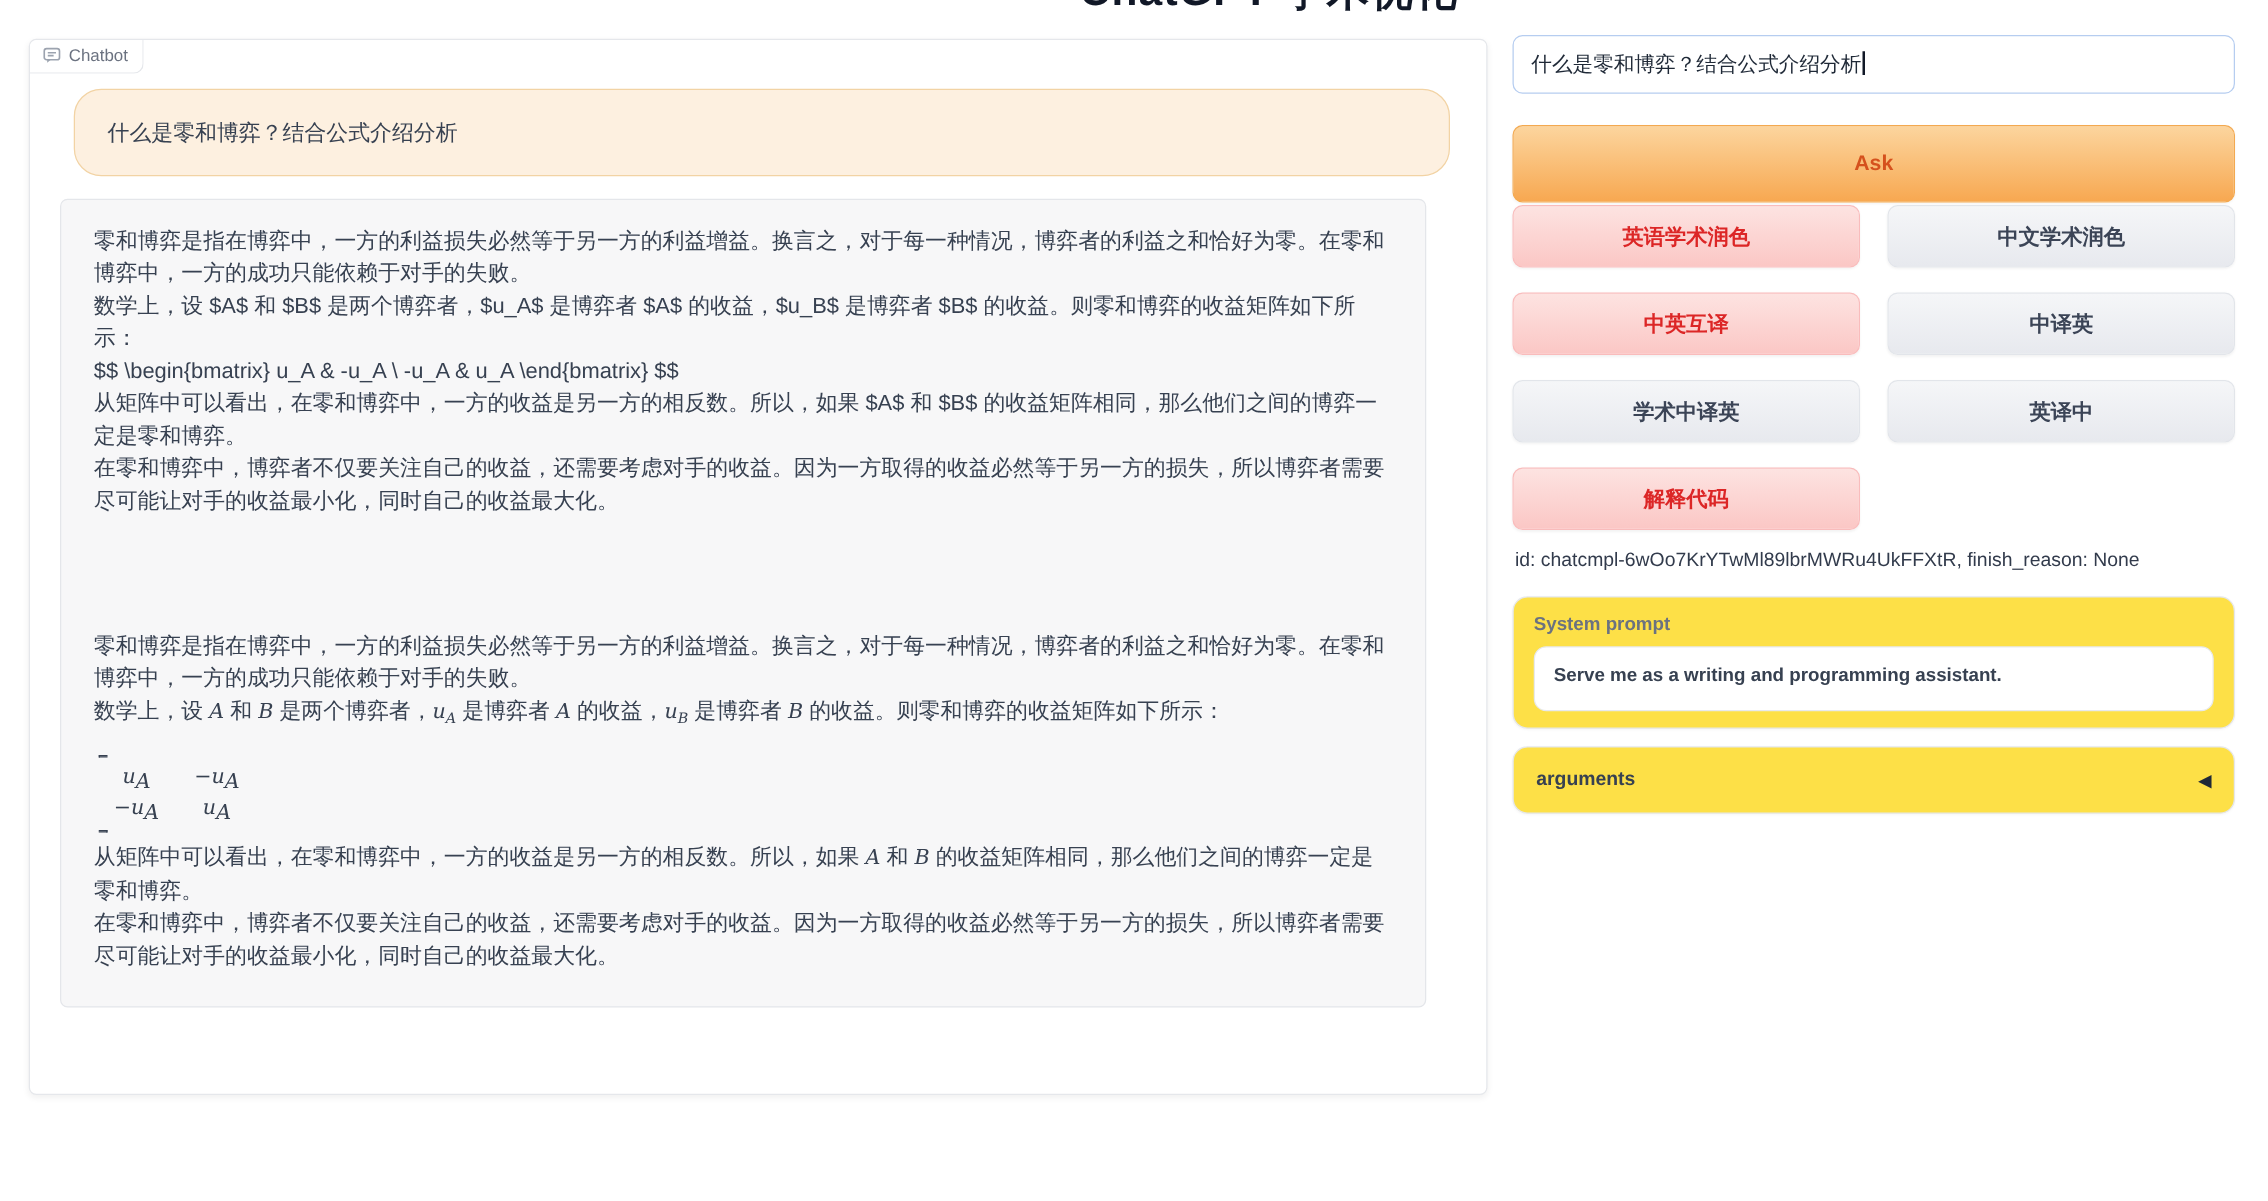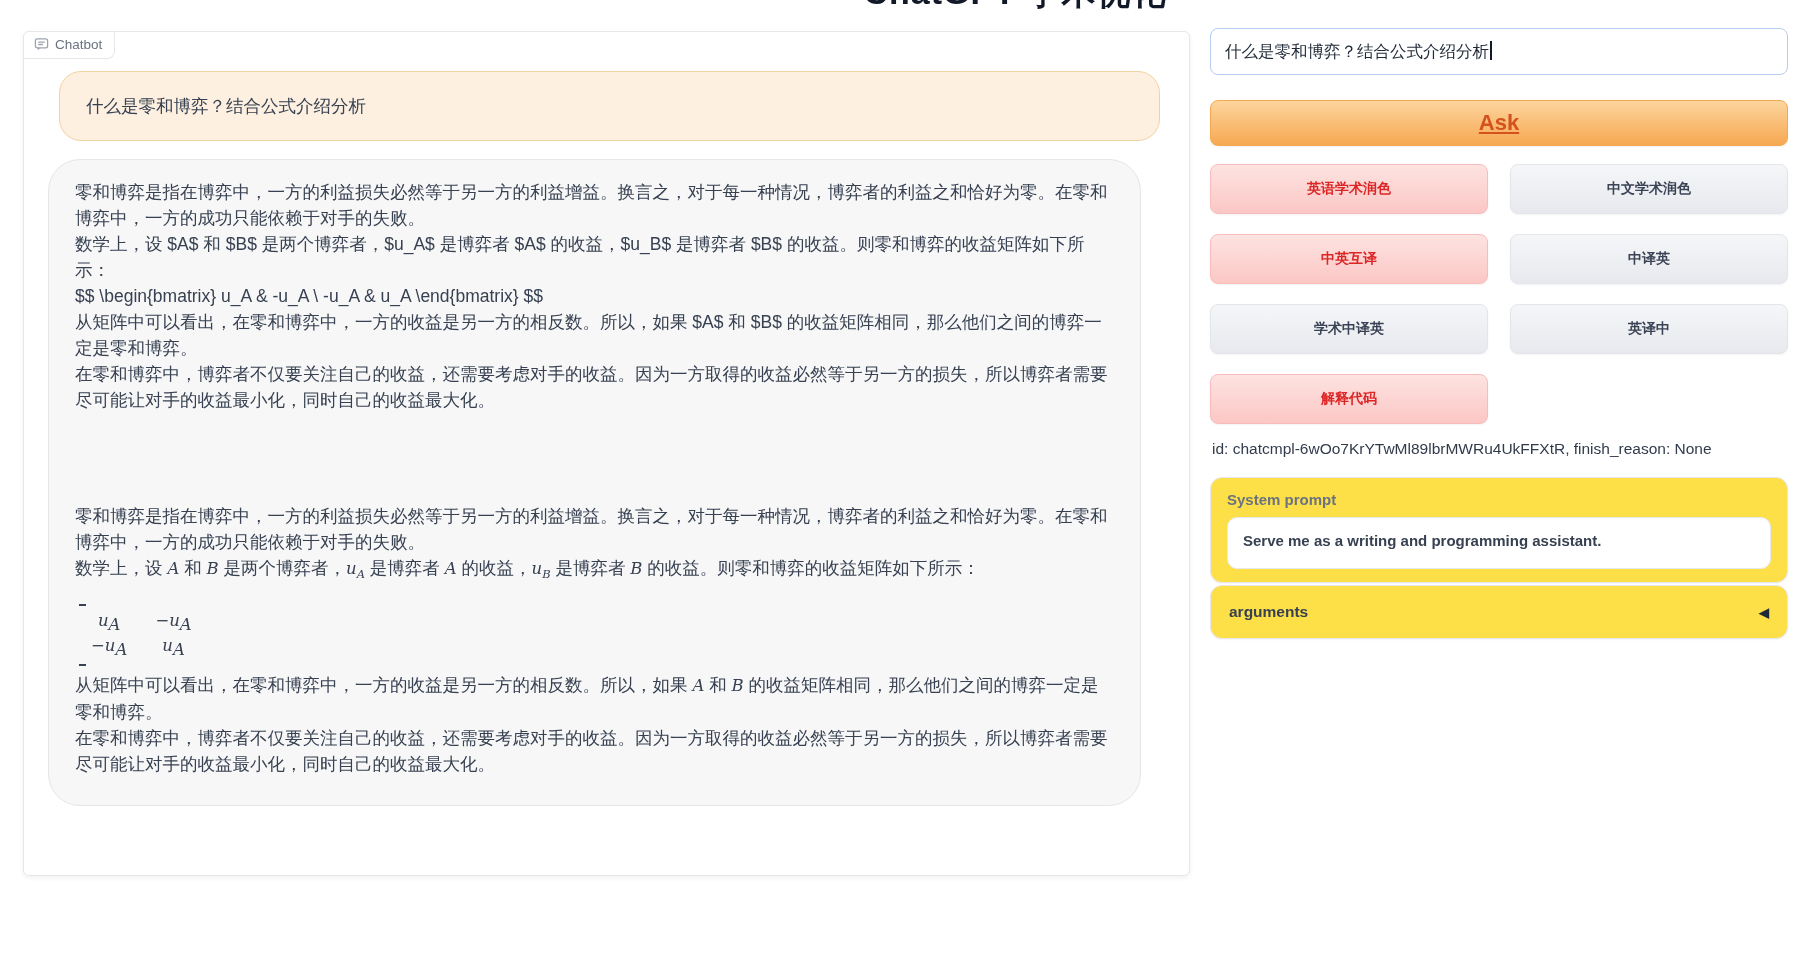--- a/index.html
+++ b/index.html
@@ -19,21 +19,21 @@
                 padding:5px 12px 6px 10px; background:#fff; border-right:1px solid #e5e7eb;
                 border-bottom:1px solid #e5e7eb; border-radius:6px 0 8px 0;
                 font-size:13.5px; color:#6b7280; }
   .chat-label svg { display:block; }
 
   .chat-scroll { position:absolute; left:0; top:34px; right:0; bottom:0; padding:5px 20px 20px 24px; }
 
   .msg-user { margin-left:11px; margin-right:9px; background:#fdf0e0; border:1px solid #f2d3a4;
               border-radius:22px; padding:21px 26px; font-size:17.5px; line-height:26px; color:#374151; }
   .msg-bot  { margin-top:18px; margin-right:28px; background:#f7f7f8; border:1px solid #e4e6ea;
-              border-radius:32px; padding:19px 26px 28px 26px; font-size:17.5px; line-height:26px; color:#374151; }
+              border-radius:6px; padding:19px 26px 28px 26px; font-size:17.5px; line-height:26px; color:#374151; }
   .msg-bot p { margin:0; }
   .copy-gap { height:90px; }
 
   .mvar { font-family:"DejaVu Serif", serif; font-style:italic; font-size:16.5px; }
   .msub { font-size:11.5px; vertical-align:-4px; }
 
   .matrix { display:inline-flex; align-items:stretch; margin:5px 0 6px 4px;flex-direction:column; }
   .bracket { width:7px; }
   .bracket.left  { border:1.6px solid #374151; border-right:none; }
   .bracket.right { border:1.6px solid #374151; border-left:none; }
@@ -45,42 +45,42 @@
   .right-col { position:absolute; left:1210px; top:0; width:578px; }
 
   .textbox { background:#fff; border:1px solid #b6cdf0; border-radius:8px;
              padding:12px 14px; font-size:16.5px; color:#1f2937; white-space:nowrap; overflow:hidden; }
   .question-box { position:absolute; left:0; top:28px; width:578px; height:47px; }
   .caret { display:inline-block; width:1.5px; height:19px; background:#111827;
            vertical-align:-3px; margin-left:1px; }
 
   .btn { display:flex; align-items:center; justify-content:center; border-radius:8px;
          font-weight:700; cursor:pointer; box-shadow:0 1px 2px rgba(0,0,0,.05); }
-  .ask-btn { position:absolute; left:0; top:100px; width:578px; height:46px;
+  .ask-btn { position:absolute; left:0; top:100px; width:578px; height:62px;
              background:linear-gradient(180deg,#fcd59e 0%,#f7a851 100%);
-             border:1px solid #f3a950; color:#d5511d; font-size:22px;text-decoration:underline; }
+             border:1px solid #f3a950; color:#d5511d; font-size:17px; }
 
   .quick-grid { position:absolute; left:0; top:164px; width:578px;
                 display:grid; grid-template-columns:1fr 1fr; column-gap:22px; row-gap:20px; }
-  .quick-grid .btn { height:50px; font-size:14px; }
+  .quick-grid .btn { height:50px; font-size:17px; }
   .btn[data-variant="secondary"] { background:linear-gradient(180deg,#f5f6f8 0%,#e7e9ee 100%);
                                    border:1px solid #e2e5ea; color:#3b4456; }
   .btn[data-variant="accent"]    { background:linear-gradient(180deg,#fde3e1 0%,#fbc7c5 100%);
                                    border:1px solid #f9bcbc; color:#dc2626; }
 
   .status-line { position:absolute; left:2px; top:440px; font-size:15.5px; color:#323b4c; white-space:nowrap; }
 
   .card { position:absolute; left:0; width:578px; background:#fde047; border:1px solid #e5e7eb;
           border-radius:12px; box-shadow:0 1px 2px rgba(0,0,0,.04);font-weight:bold; }
   .sys-card { top:477px; height:106px; padding:13px 16px; }
   .sys-label { font-size:15px; color:#6b7280; }
   .sys-box { margin-top:9px; height:52px; border:1px solid #e7e9ed; border-radius:10px;
              padding:14px 15px; font-size:15px; color:#374151; background:#fff; white-space:nowrap; }
 
-  .acc-card { top:585px; height:54px; display:flex; align-items:center; justify-content:space-between;
+  .acc-card { top:597px; height:54px; display:flex; align-items:center; justify-content:space-between;
               padding:0 18px; cursor:pointer; }
   .acc-label { font-size:15.5px; color:#374151; }
   .acc-arrow { font-size:13px; color:#1f2937; }
 </style>
 </head>
 <body>
 
 <div class="page">
 
   <h1 class="page-title">ChatGPT 学术优化</h1>

